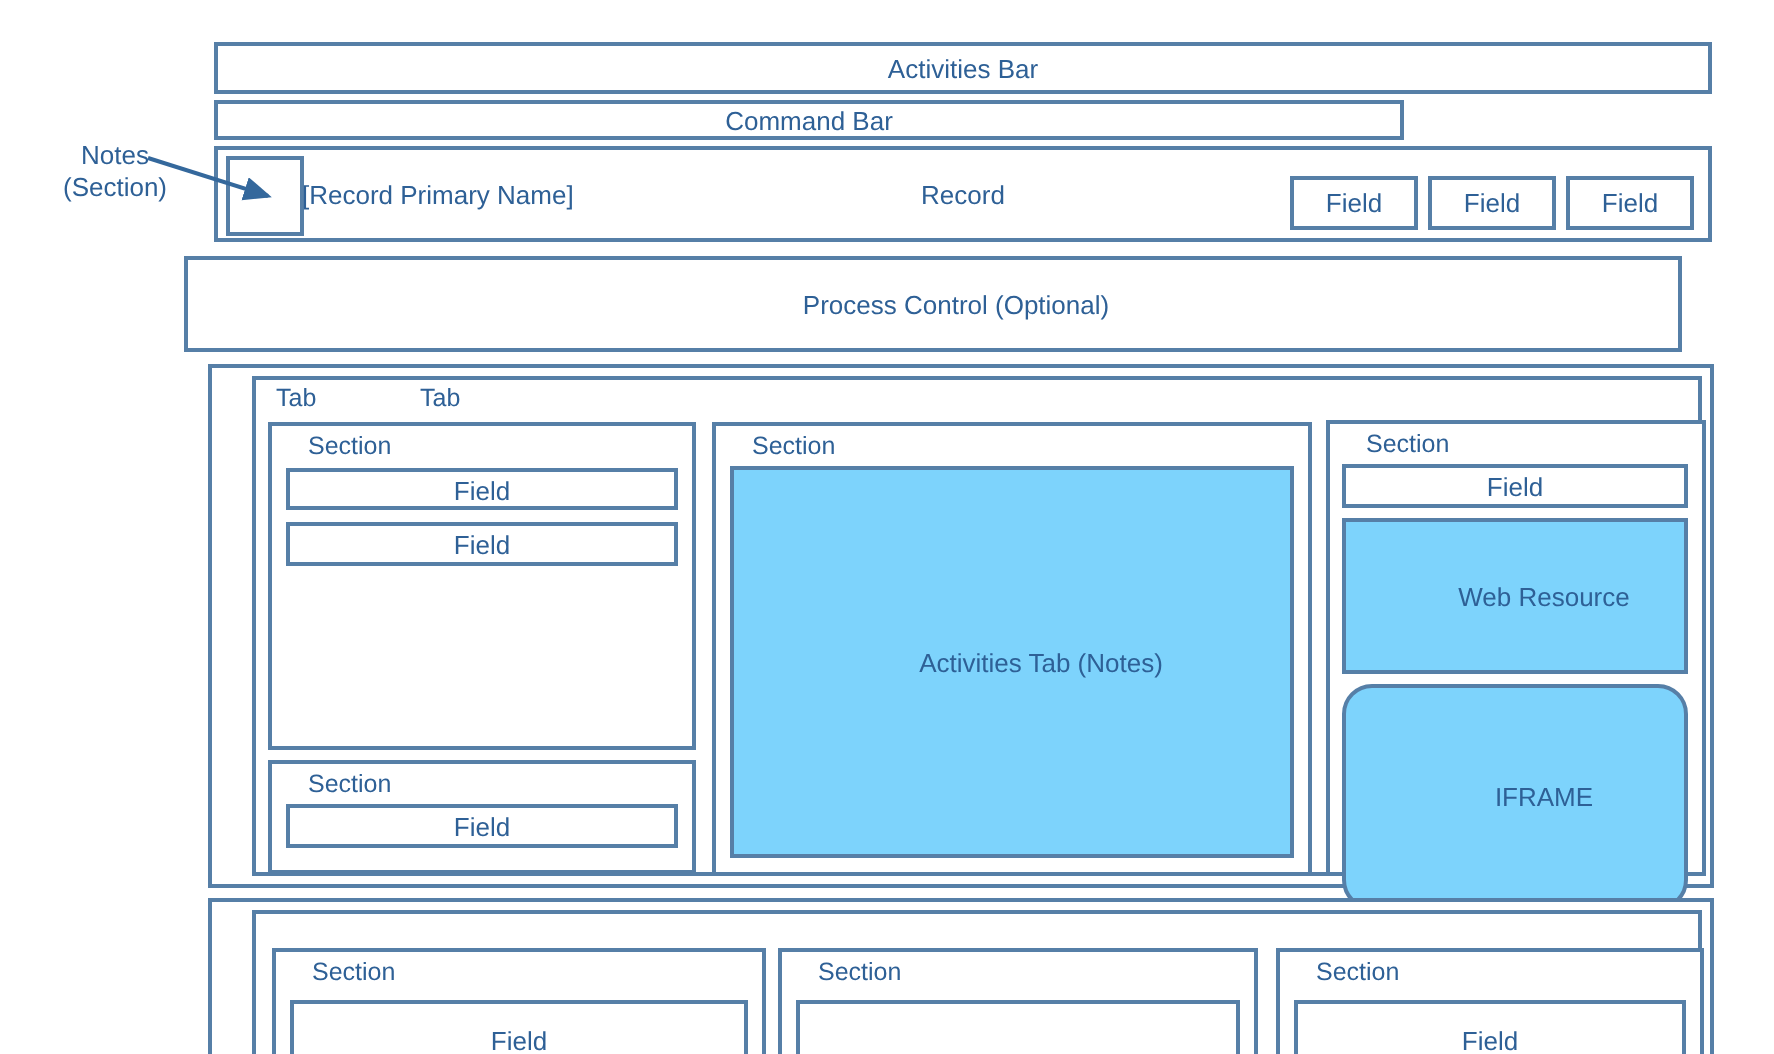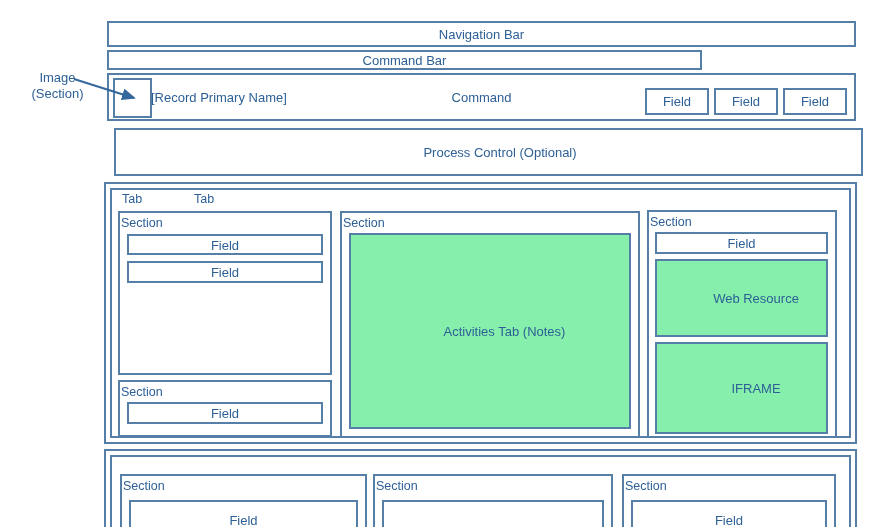--- a/index.html
+++ b/index.html
@@ -7,78 +7,78 @@
     --tx:#2e6096;
   }
   html,body{margin:0;padding:0;background:#fff;}
   #stage{
     position:relative;width:887px;height:527px;overflow:hidden;
     background:#fff;font-family:"Liberation Sans",sans-serif;color:var(--tx);
   }
   .abs{position:absolute;box-sizing:border-box;}
   .box{border:2px solid var(--bd);background:#fff;}
   .bar{display:flex;align-items:center;justify-content:center;font-size:13px;}
-  .inner-wrap{position:absolute;inset:0;padding:4px;}
+  .inner-wrap{position:absolute;inset:0;padding:4px;margin-left:16px;}
   .inner{position:relative;width:100%;height:100%;border:2px solid var(--bd);box-sizing:border-box;background:#fff;}
   .section{border:2px solid var(--bd);background:#fff;}
-  .section-label{font-size:12.5px;line-height:18px;padding:1px 5px 0 1px;}
+  .section-label{font-size:12.5px;line-height:18px;padding:1px 5px 0 18px;}
   .fieldbox{
     border:2px solid var(--bd);margin:0 7px;height:21px;line-height:19px;
     text-align:center;font-size:13px;background:#fff;box-sizing:border-box;
   }
   .bigbox{
-    border:2px solid var(--bd);margin:0 7px;background:#86efac;box-sizing:border-box;
+    border:2px solid var(--bd);margin:0 7px;background:#7dd3fc;box-sizing:border-box;
     display:flex;align-items:center;justify-content:center;font-size:13px;text-align:center;padding-left:29px;
   }
   .tab-label{position:absolute;top:2px;font-size:12.5px;}
   .hdr-chip{
     border:2px solid var(--bd);width:64px;height:27px;line-height:23px;text-align:center;
     font-size:13px;box-sizing:border-box;background:#fff;
   }
   .annot{font-size:13px;line-height:16px;text-align:center;color:var(--tx);}
 </style>
 </head>
 <body>
 
 <div id="stage">
 
   <div class="abs box bar" style="left:107px;top:21px;width:749px;height:26px;">
-    <span>Navigation Bar</span>
+    <span>Activities Bar</span>
   </div>
 
   <div class="abs box bar" style="left:107px;top:50px;width:595px;height:20px;">
     <span>Command Bar</span>
   </div>
 
   <div class="abs box" style="left:107px;top:73px;width:749px;height:48px;">
 
     <div class="abs box" style="left:4px;top:3px;width:39px;height:40px;"></div>
     <div class="abs" style="left:42px;top:0;height:44px;display:flex;align-items:center;font-size:13px;">[Record Primary Name]</div>
-    <div class="abs" style="left:0;top:0;width:100%;height:44px;display:flex;align-items:center;justify-content:center;font-size:13px;">Command</div>
+    <div class="abs" style="left:0;top:0;width:100%;height:44px;display:flex;align-items:center;justify-content:center;font-size:13px;">Record</div>
     <div class="abs" style="right:7px;top:13px;display:flex;gap:5px;">
       <div class="hdr-chip">Field</div>
       <div class="hdr-chip">Field</div>
       <div class="hdr-chip">Field</div>
     </div>
   </div>
 
   <div class="abs annot" style="left:5px;top:70px;width:105px;">
-    <div>Image</div>
+    <div>Notes</div>
     <div>(Section)</div>
   </div>
   <svg class="abs" style="left:60px;top:70px;" width="90" height="40">
     <defs>
       <marker id="ah" markerWidth="8" markerHeight="8" refX="6" refY="3" orient="auto">
         <path d="M0,0 L7,3 L0,6 Z" fill="#34689c"></path>
       </marker>
     </defs>
     <line x1="14" y1="9" x2="74" y2="28" stroke="#34689c" stroke-width="2" marker-end="url(#ah)"></line>
   </svg>
 
-  <div class="abs box bar" style="left:114px;top:128px;width:749px;height:48px;padding-left:23px;">
+  <div class="abs box bar" style="left:92px;top:128px;width:749px;height:48px;padding-left:23px;">
     <span>Process Control (Optional)</span>
   </div>
 
   <div class="abs box" style="left:104px;top:182px;width:753px;height:262px;">
     <div class="inner-wrap">
       <div class="inner">
 
         <span class="tab-label" style="left:10px;">Tab</span>
         <span class="tab-label" style="left:82px;">Tab</span>
 
@@ -95,21 +95,21 @@
 
         <div class="abs section" style="left:228px;top:21px;width:300px;height:227px;">
           <div class="section-label">Section</div>
           <div class="bigbox" style="margin-top:1px;height:196px;">Activities Tab (Notes)</div>
         </div>
 
         <div class="abs section" style="left:535px;top:20px;width:190px;height:228px;">
           <div class="section-label">Section</div>
           <div class="fieldbox" style="margin-top:1px;height:22px;line-height:20px;margin-left:6px;">Field</div>
           <div class="bigbox" style="margin-top:5px;height:78px;margin-left:6px;">Web Resource</div>
-          <div class="bigbox" style="margin-top:5px;height:92px;margin-left:6px;">IFRAME</div>
+          <div class="bigbox" style="margin-top:5px;height:113px;margin-left:6px;border-radius:15px;">IFRAME</div>
         </div>
 
       </div>
     </div>
   </div>
 
   <div class="abs box" style="left:104px;top:449px;width:753px;height:110px;">
     <div class="inner-wrap">
       <div class="inner">
 

